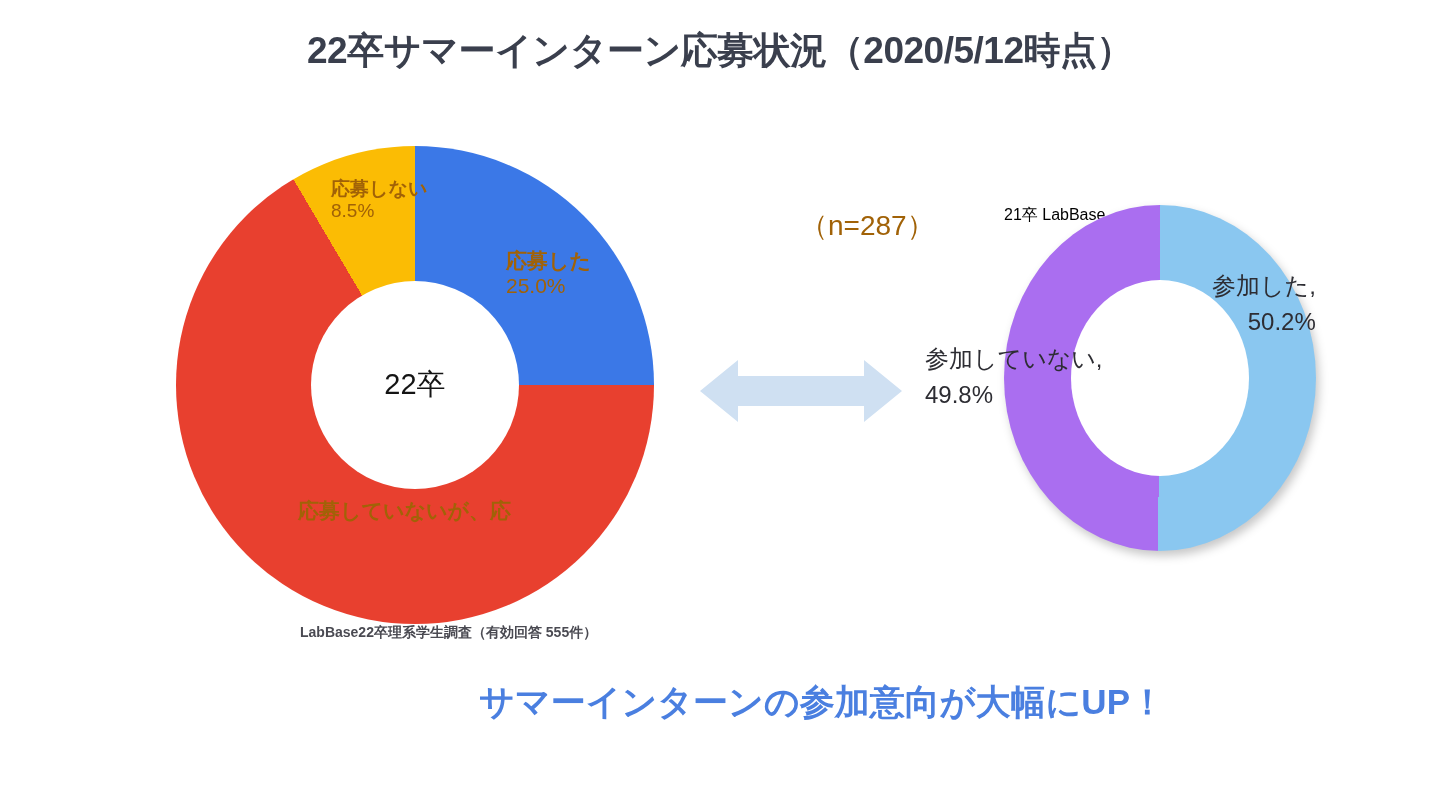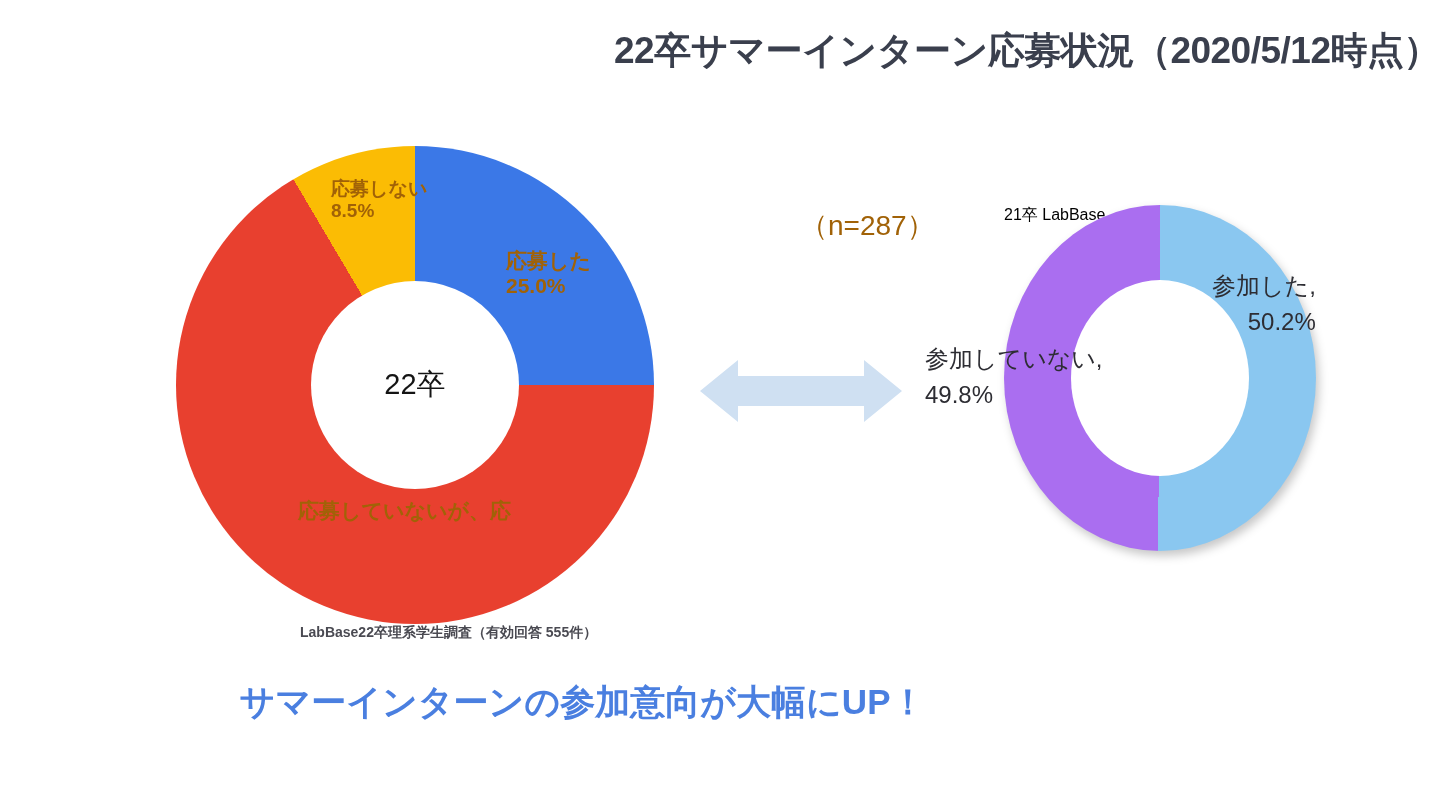--- a/index.html
+++ b/index.html
@@ -20,21 +20,21 @@
     inset: 0;
     background: #ffffff;
   }
 
   
   .title {
     position: absolute;
     top: 26px;
     left: 0;
     width: 1440px;
-    text-align: right;
+    text-align: center;
     font-size: 37px;
     font-weight: bold;
     color: #3a3f4d;
     letter-spacing: -0.5px;
     white-space: nowrap;
   }
 
   
   .donut-left-wrap {
     position: absolute;
@@ -78,21 +78,21 @@
 
   .seg-label {
     position: absolute;
     color: #a16207;
     font-weight: bold;
     line-height: 1.18;
     white-space: nowrap;
   }
   .seg-label .pct {
     display: block;
-    font-weight: bold;
+    font-weight: normal;
   }
   .lbl-blue {
     left: 330px;
     top: 103px;
     font-size: 21px;
     text-align: left;
   }
   .lbl-yellow {
     left: 155px;
     top: 32px;
@@ -193,21 +193,21 @@
     text-align: left;
   }
   .r-lbl-purple .pct { display: block; }
 
   
   .caption {
     position: absolute;
     left: 0;
     top: 678px;
     width: 1165px;
-    text-align: center;
+    text-align: right;
     color: #4a7fe0;
     font-size: 35px;
     font-weight: bold;
     line-height: 1.38;
   }
   .caption .line2 { display: block; }
 </style>
 </head>
 <body>
 

